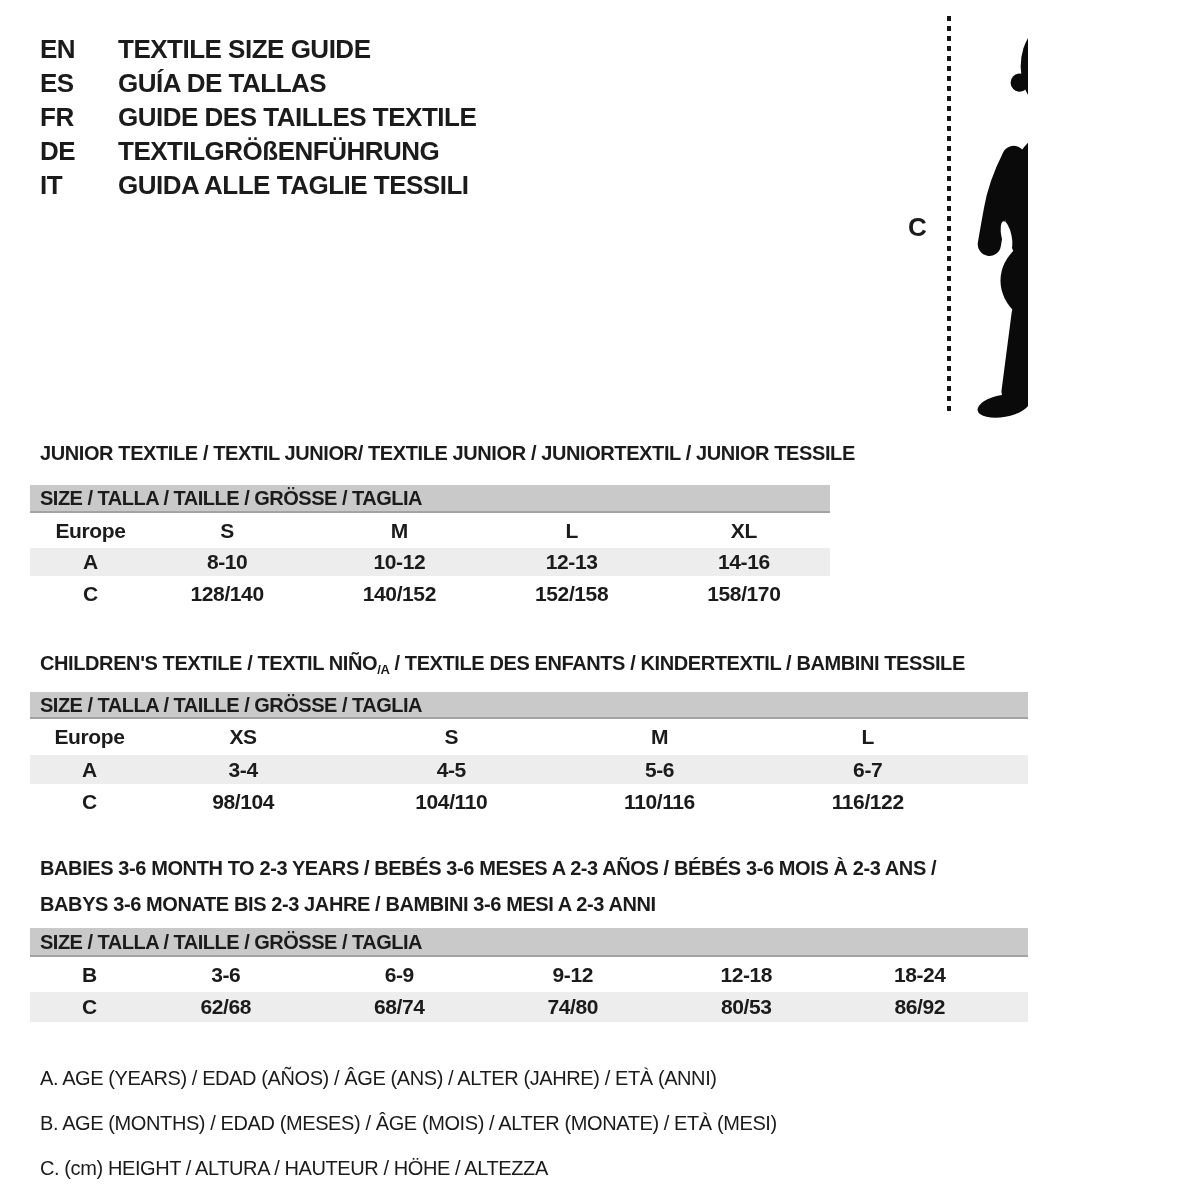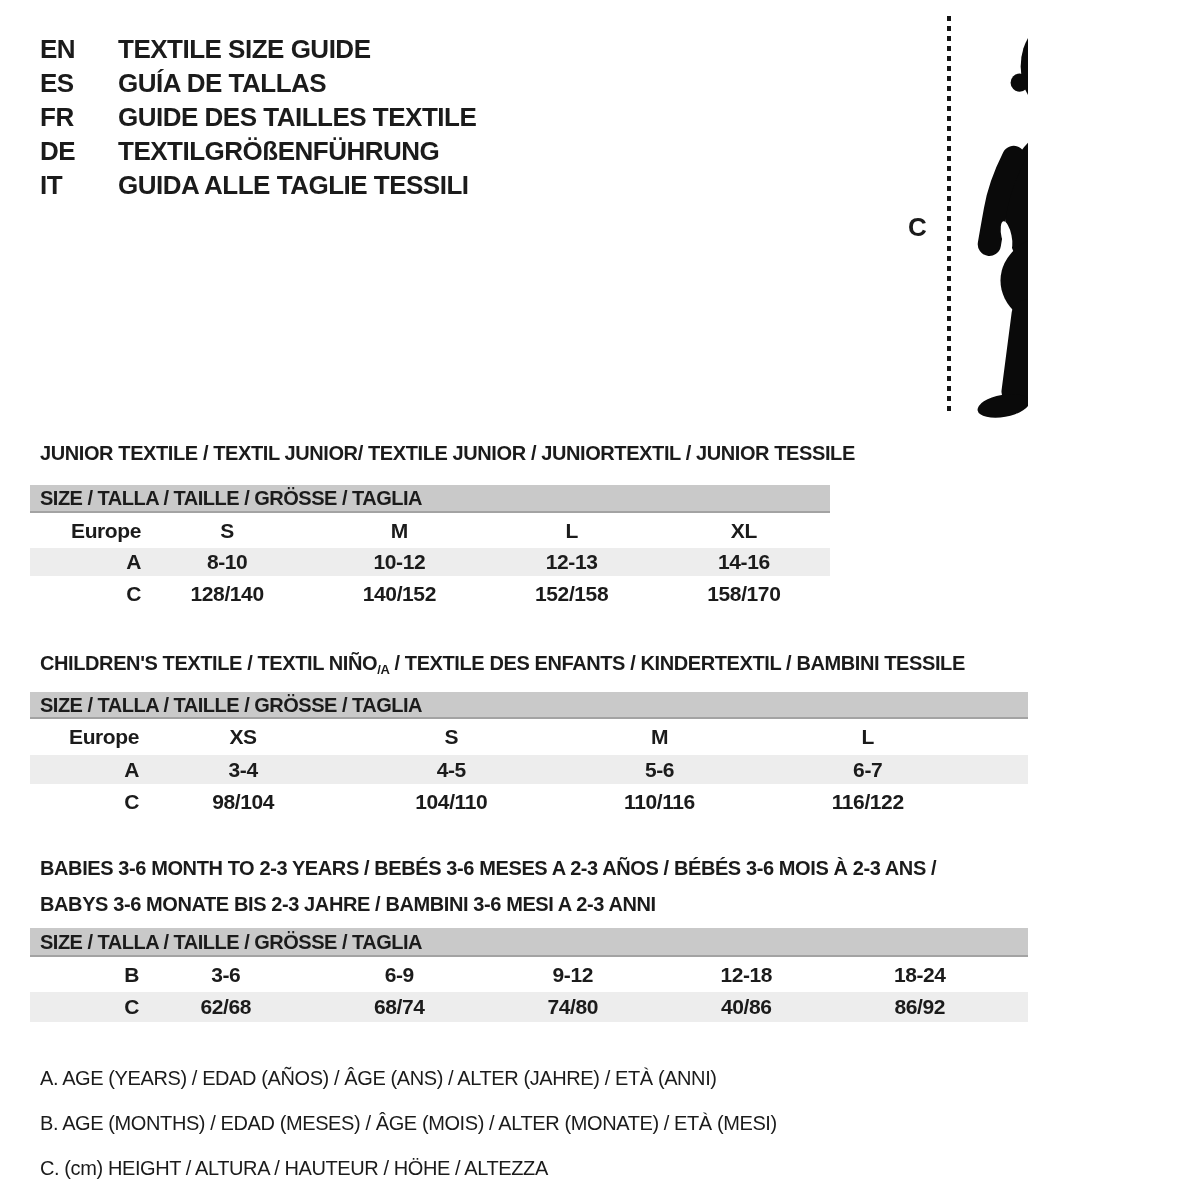--- a/index.html
+++ b/index.html
@@ -40,21 +40,21 @@
   .title-sub { font-size:13px; vertical-align:-4px; }
   .size-table { position:absolute; left:30px; }
   .thead {
     background:#c9c9c9; border-bottom:2px solid #a3a3a3;
     font-size:20px; font-weight:bold; letter-spacing:-0.5px;
     padding-left:10px; box-sizing:border-box;
   }
   .trow { display:grid; align-items:center; }
   .tlabel {
     font-size:21px; font-weight:bold; letter-spacing:-0.4px;
-    padding-left:10px; text-align:right;
+    padding-left:10px; text-align:center;
   }
   .tcell {
     font-size:21px; font-weight:bold; letter-spacing:-0.4px; text-align:center;
   }
   .row-alt { background:#ededed; }
   
   .junior { top:485px; width:800px; }
   .junior .thead { height:28px; line-height:27px; }
   .junior .trow { grid-template-columns:111px repeat(4,1fr); }
   .junior .r-europe { height:35px; }
@@ -212,21 +212,21 @@
       <span class="tcell">9-12</span>
       <span class="tcell">12-18</span>
       <span class="tcell">18-24</span>
       <span class="tcell">24-36</span>
     </div>
     <div class="trow r-c row-alt">
       <span class="tlabel">C</span>
       <span class="tcell">62/68</span>
       <span class="tcell">68/74</span>
       <span class="tcell">74/80</span>
-      <span class="tcell">40/86</span>
+      <span class="tcell">80/53</span>
       <span class="tcell">86/92</span>
       <span class="tcell">92/98</span>
     </div>
   </div>
 
   <div class="legend">
     <div class="legend-line">A. AGE (YEARS) / EDAD (AÑOS) / ÂGE (ANS) / ALTER (JAHRE) / ETÀ (ANNI)</div>
     <div class="legend-line">B. AGE (MONTHS) / EDAD (MESES) / ÂGE (MOIS) / ALTER (MONATE) / ETÀ (MESI)</div>
     <div class="legend-line">C. (cm) HEIGHT / ALTURA / HAUTEUR / HÖHE / ALTEZZA</div>
   </div>

